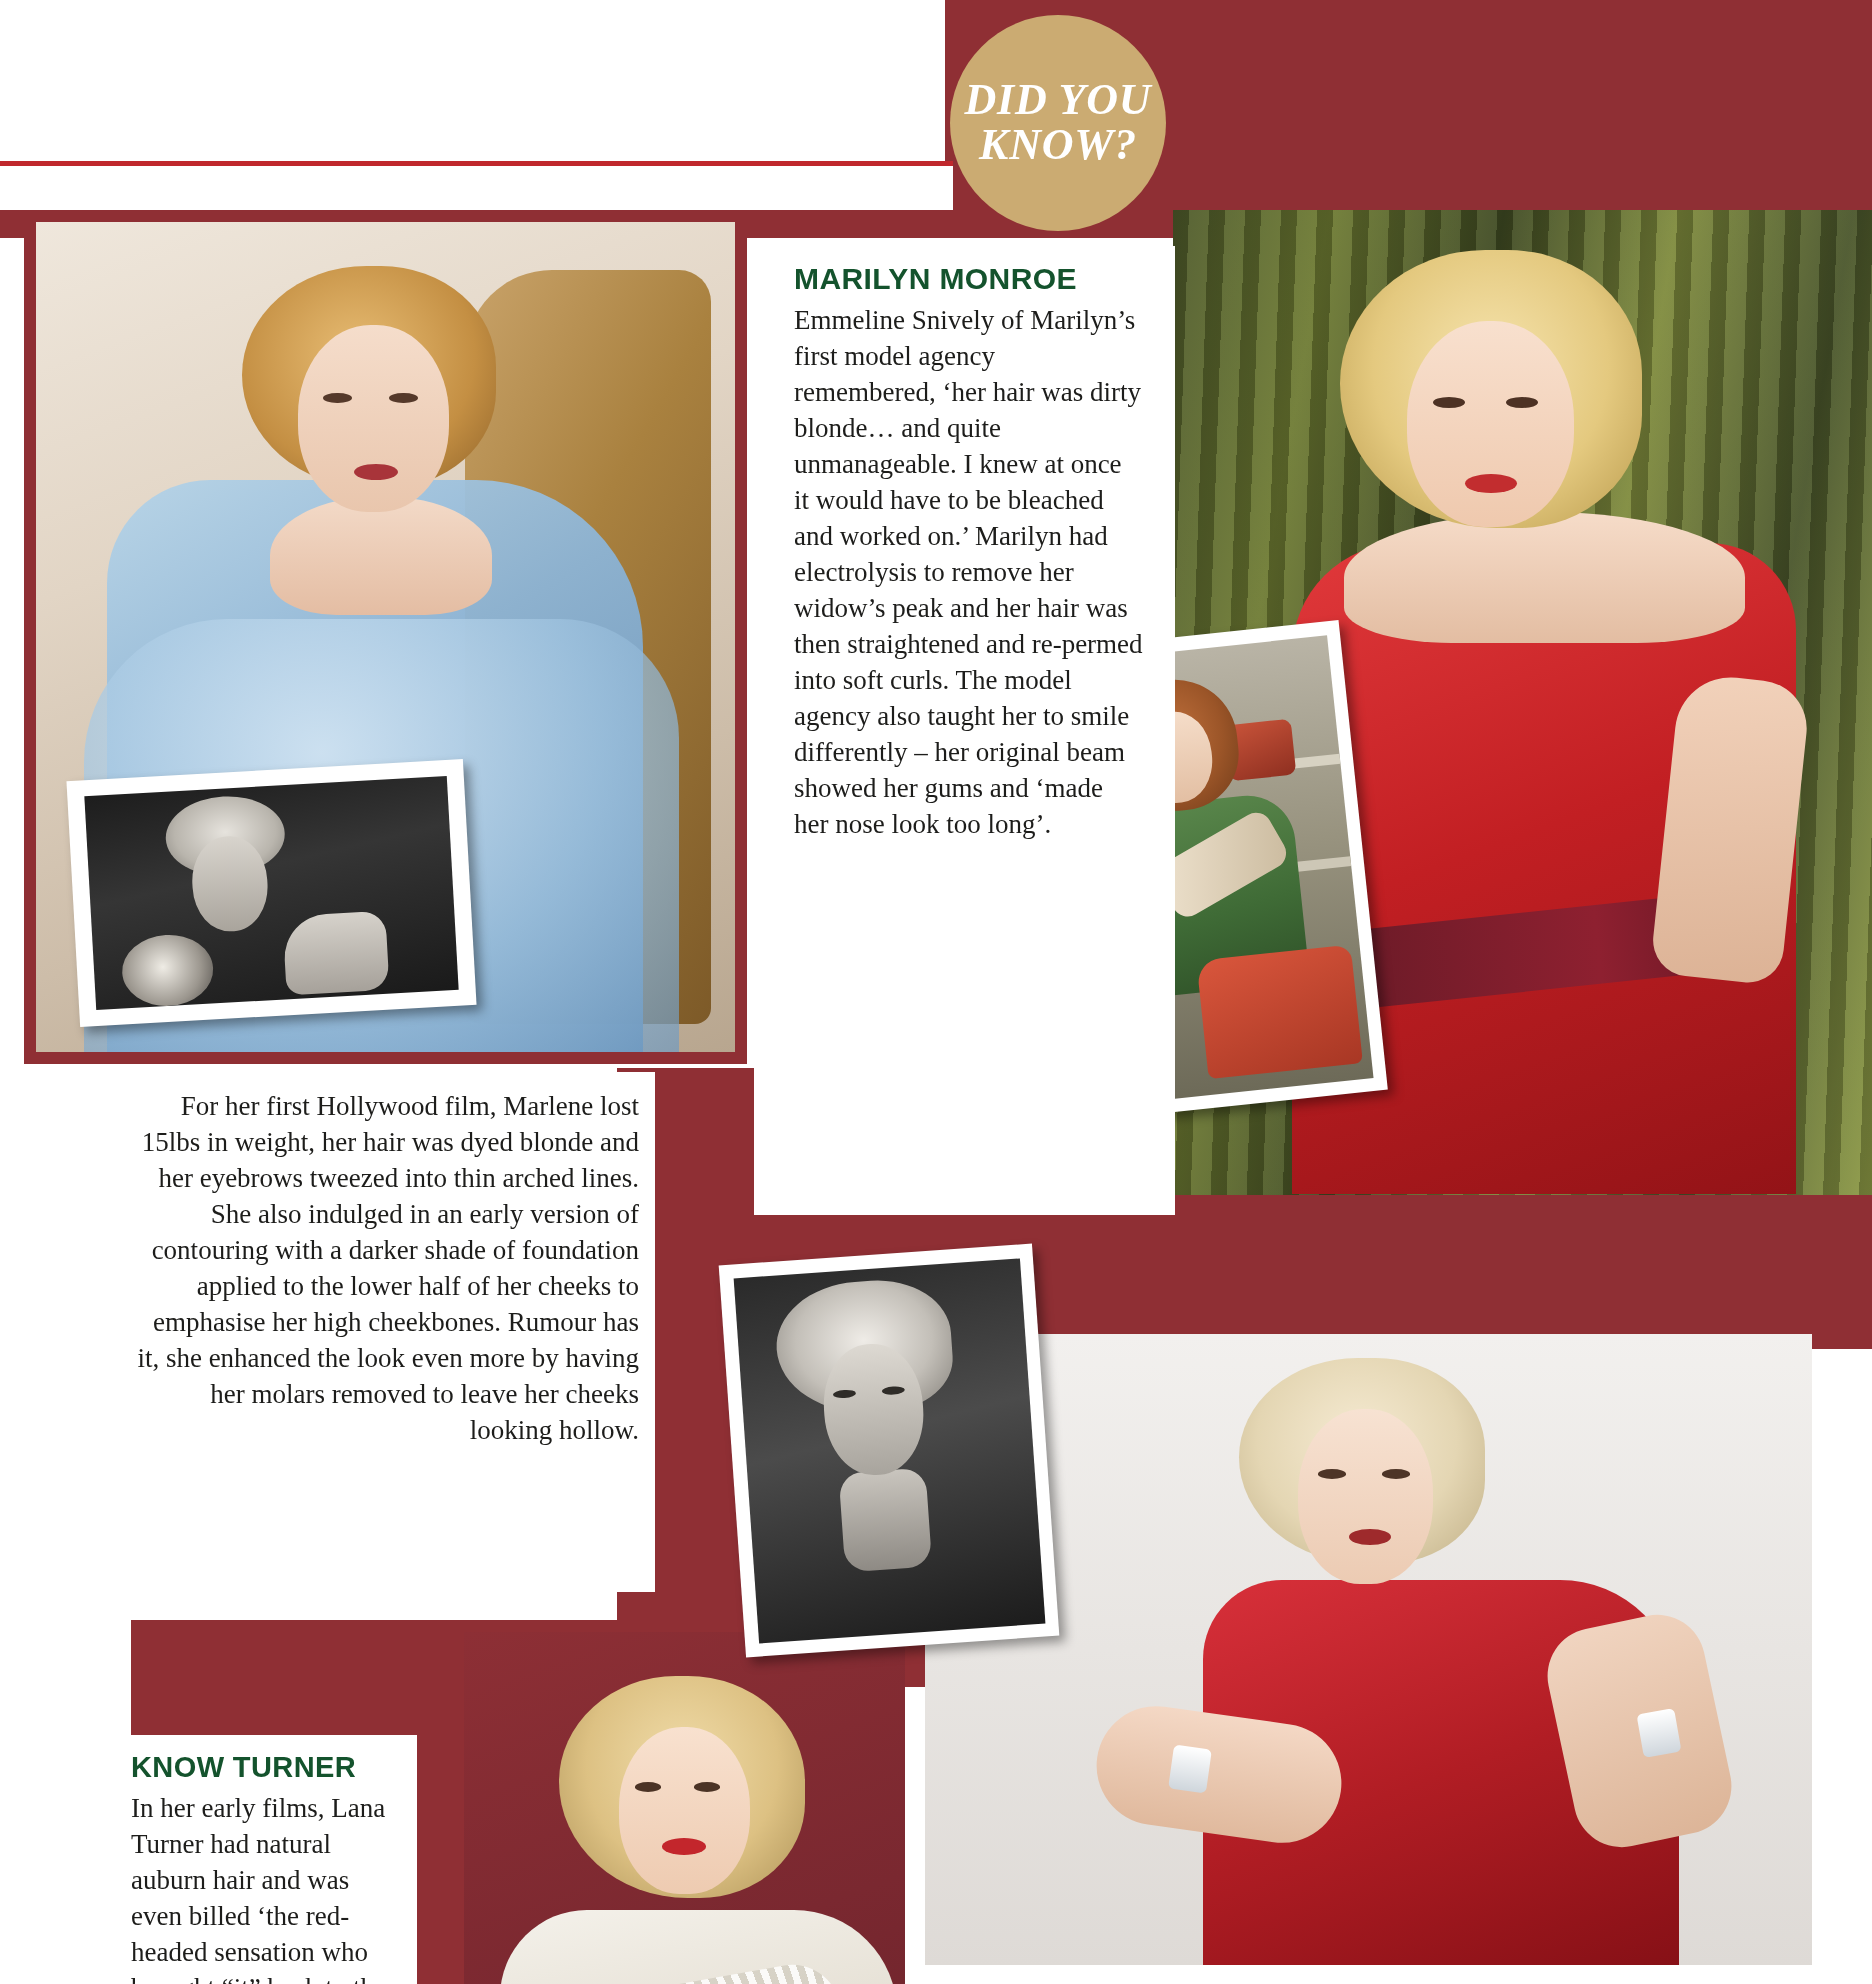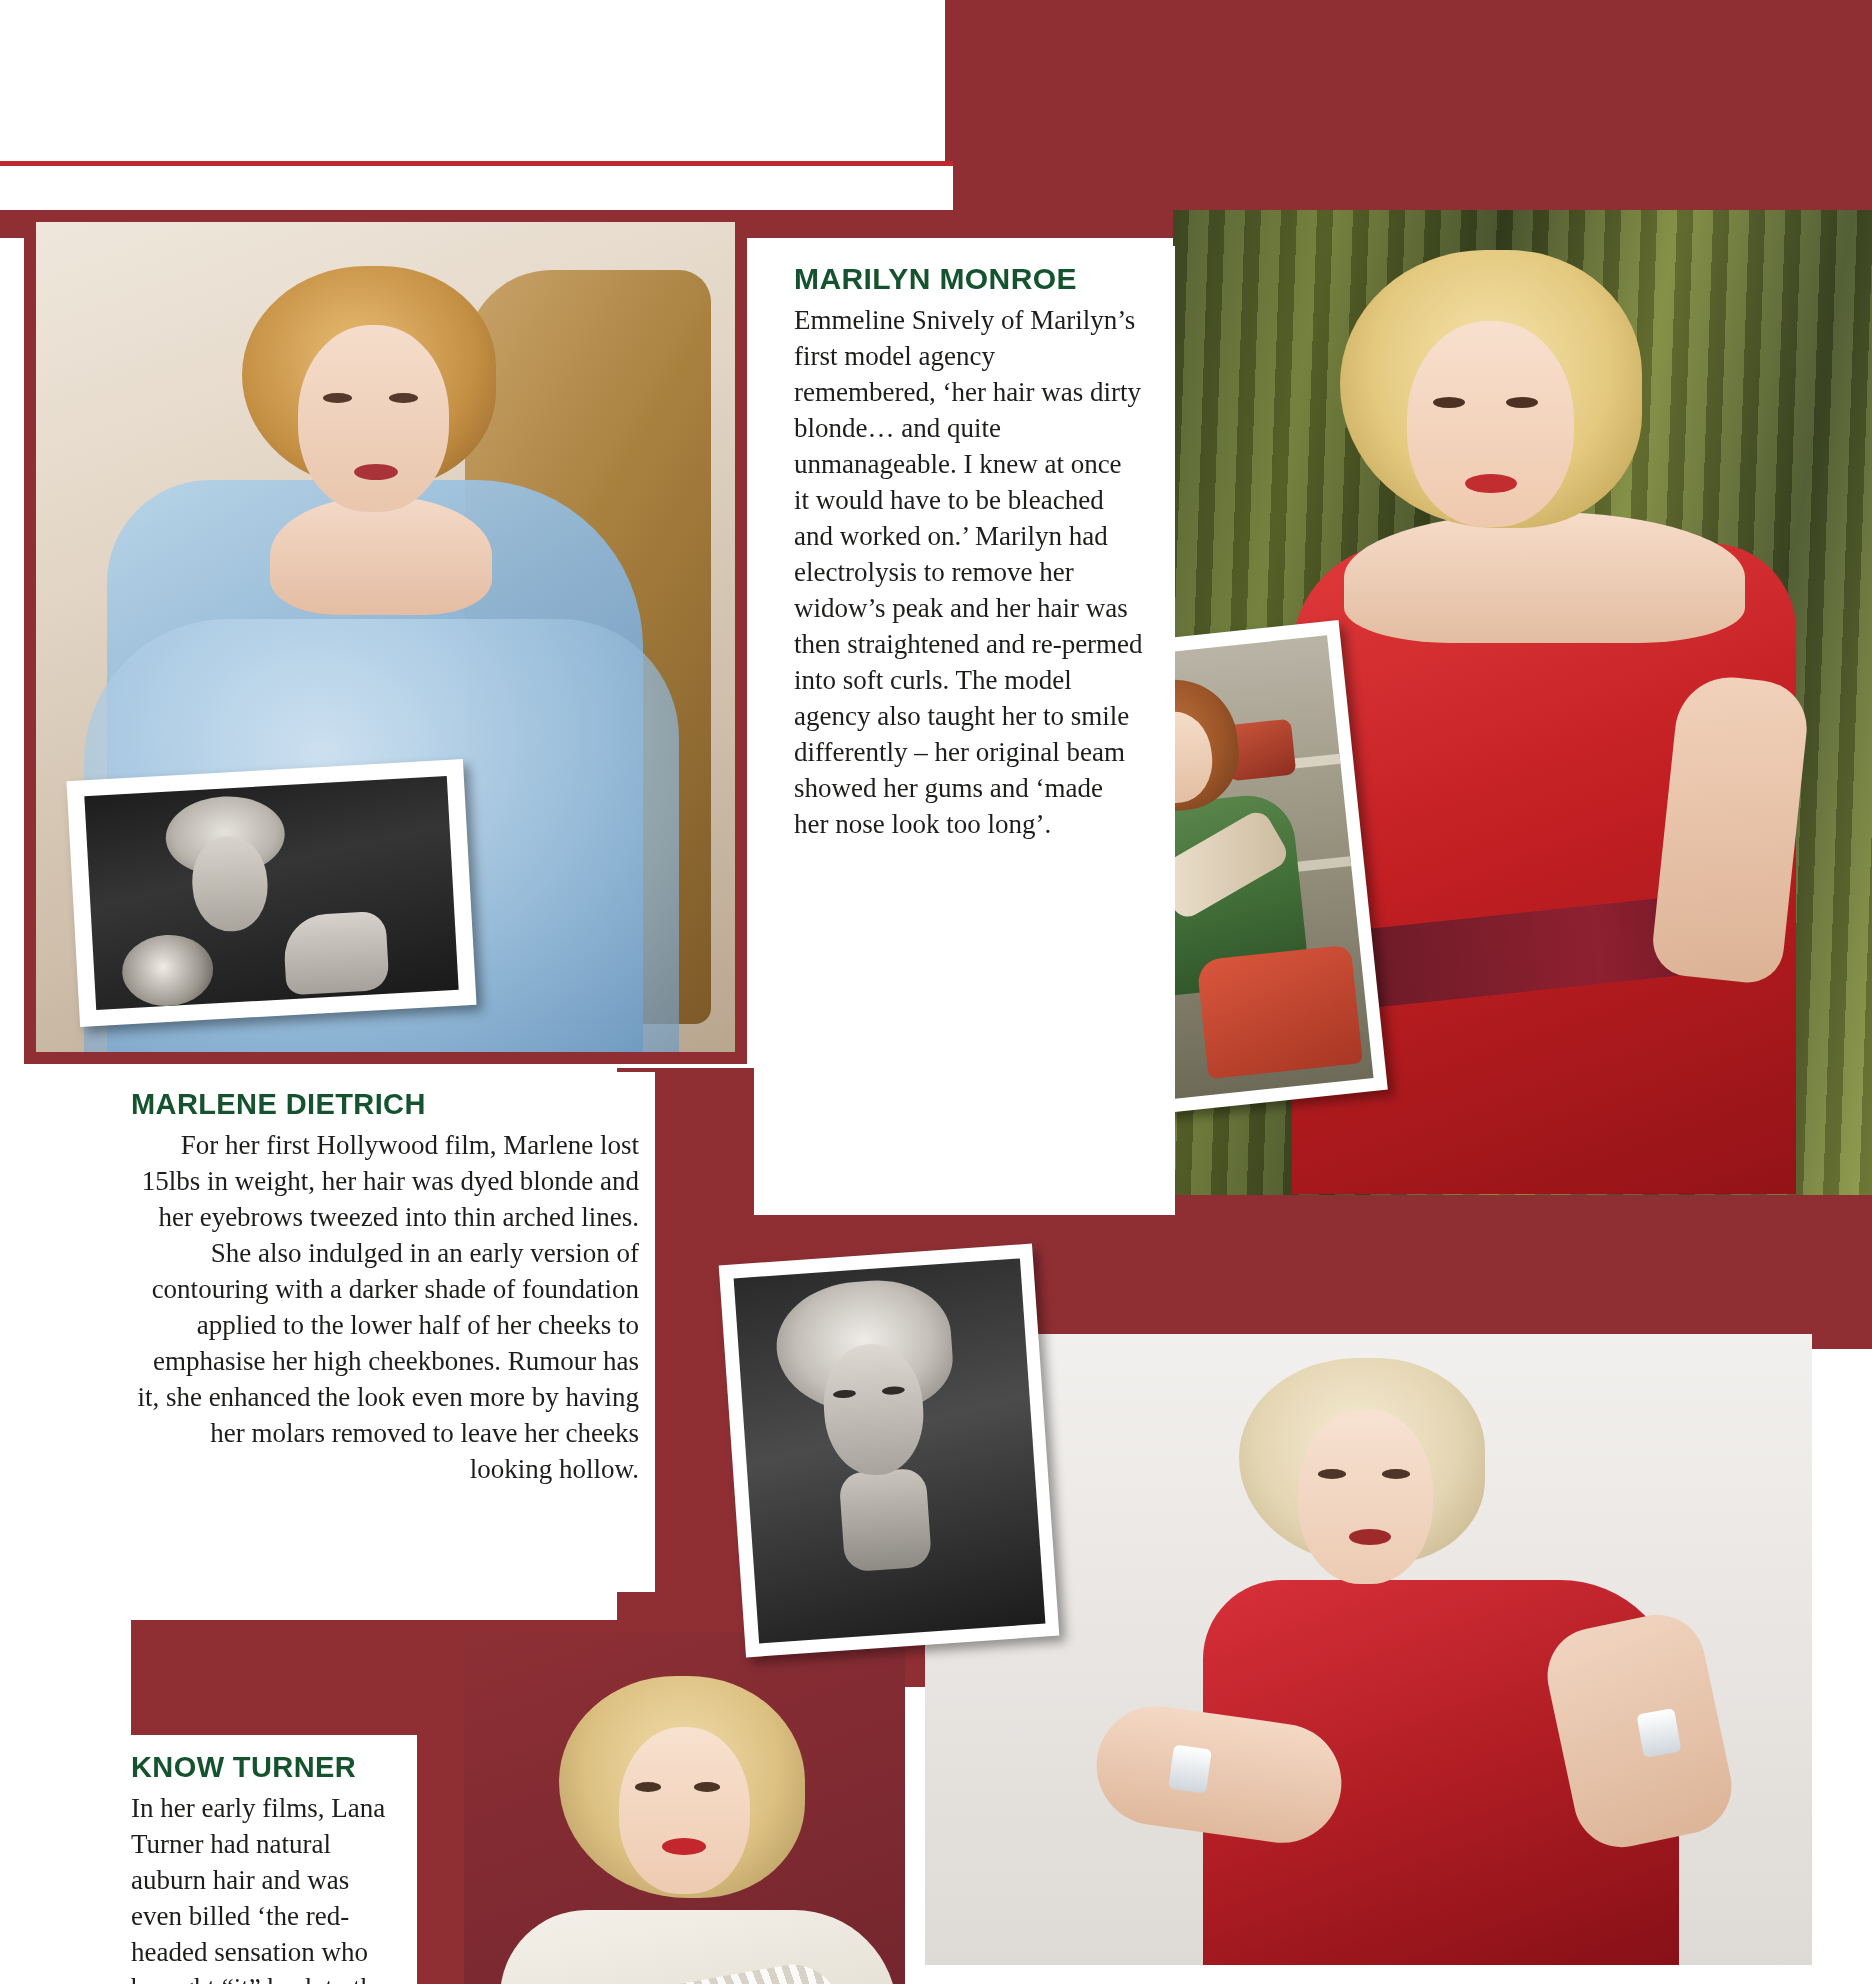--- a/index.html
+++ b/index.html
@@ -410,20 +410,24 @@
   }
 </style>
 </head>
 <body>
 
 <div id="top-banner">
   <div id="banner-white-left"></div>
   <div id="banner-red-rule"></div>
   <div id="banner-white-below"></div>
 
+  <div id="did-you-know-circle">
+    <div class="l1">DID YOU</div>
+    <div class="l2">KNOW?</div>
+  </div>
 
 </div>
 
 <div class="maroon" style="left:617px; top:1068px; width:421px; height:619px;"></div>
 <div class="maroon" style="left:925px; top:1143px; width:947px; height:206px;"></div>
 <div class="maroon" style="left:131px; top:1620px; width:651px; height:516px;"></div>
 
 <div class="photo" id="photo-dietrich">
   <div class="chair"></div>
   <div class="dress"></div>
@@ -507,21 +511,20 @@
 <div class="white-box" style="left:754px; top:246px; width:421px; height:969px;"></div>
 <div class="white-box" style="left:131px; top:1072px; width:524px; height:520px;"></div>
 <div class="white-box" style="left:131px; top:1735px; width:286px; height:667px;"></div>
 
 <div class="article" id="marilyn-article">
   <div class="headline">MARILYN MONROE</div>
   <div class="body-copy">Emmeline Snively of Marilyn’s first model agency remembered, ‘her hair was dirty blonde… and quite unmanageable. I knew at once it would have to be bleached and worked on.’ Marilyn had electrolysis to remove her widow’s peak and her hair was then straightened and re-permed into soft curls. The model agency also taught her to smile differently – her original beam showed her gums and ‘made her nose look too long’.</div>
 </div>
 
 <div class="article" id="dietrich-article">
-  <div class="headline">MARLENE DIETRICH</div>
   <div class="body-copy">For her first Hollywood film, Marlene lost 15lbs in weight, her hair was dyed blonde and her eyebrows tweezed into thin arched lines. She also indulged in an early version of contouring with a darker shade of foundation applied to the lower half of her cheeks to emphasise her high cheekbones. Rumour has it, she enhanced the look even more by having her molars removed to leave her cheeks looking hollow.</div>
 </div>
 
 <div class="article" id="lana-article">
   <div class="headline">KNOW TURNER</div>
   <div class="body-copy">In her early films, Lana Turner had natural auburn hair and was even billed ‘the red-headed sensation who brought “it” back to the screen’. But by 1941 she was being billed as the most glamorous actress since Harlow and had aped Jean’s famous platinum blonde hair.</div>
 </div>
 
 
 </body></html>

